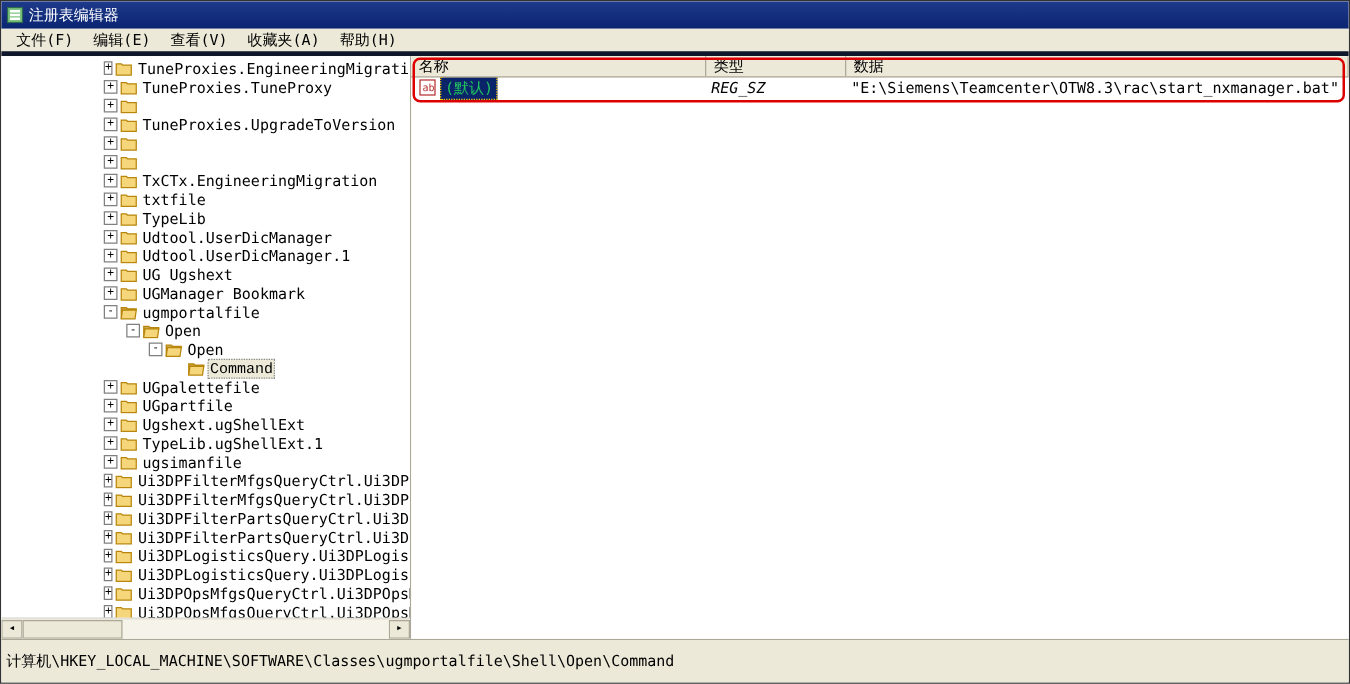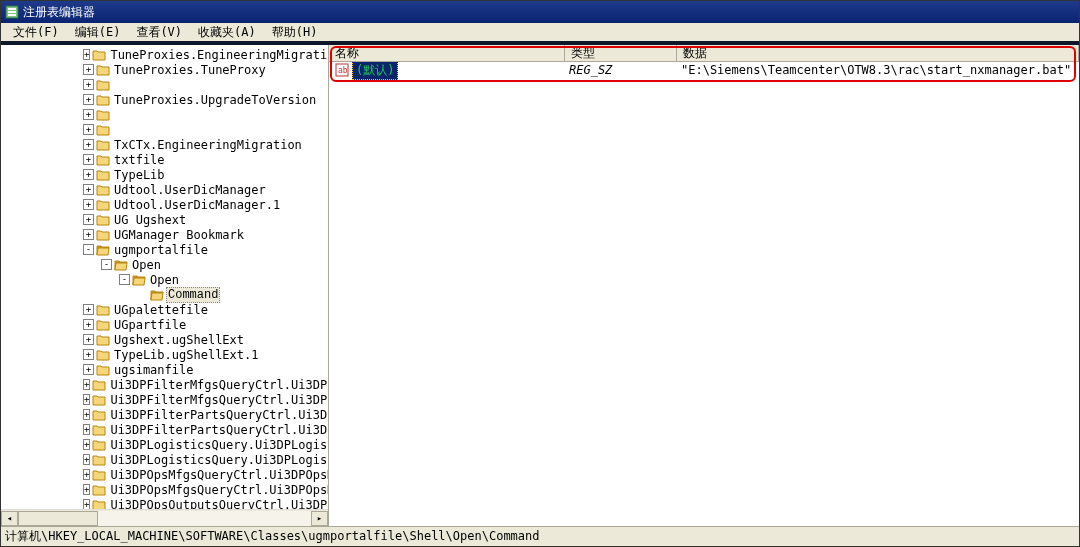--- a/index.html
+++ b/index.html
@@ -169,21 +169,21 @@
   }
   .sb-track {
     flex: 1; height: 15px; background: #f5f3ea;
     position: relative;
   }
   .sb-thumb {
     position: absolute; top:0; height: 15px;
     background: #ece9d8; border: 1px solid #aca899;
   }
   .statusbar {
-    height: 20px;
+    height: 35px;
     background: #ece9d8;
     border-top: 1px solid #aca899;
     display: flex; align-items: center;
     padding: 0 4px;
     font-size: 12px;
   }
 </style>
 </head>
 <body>
 

